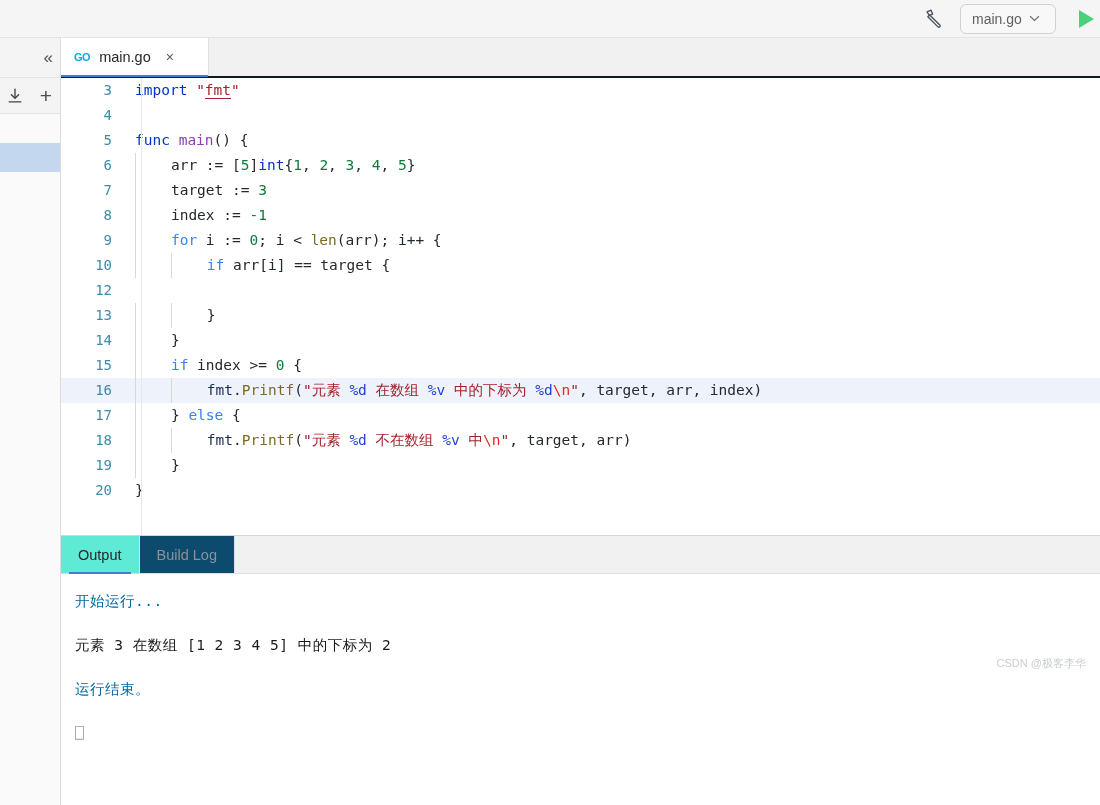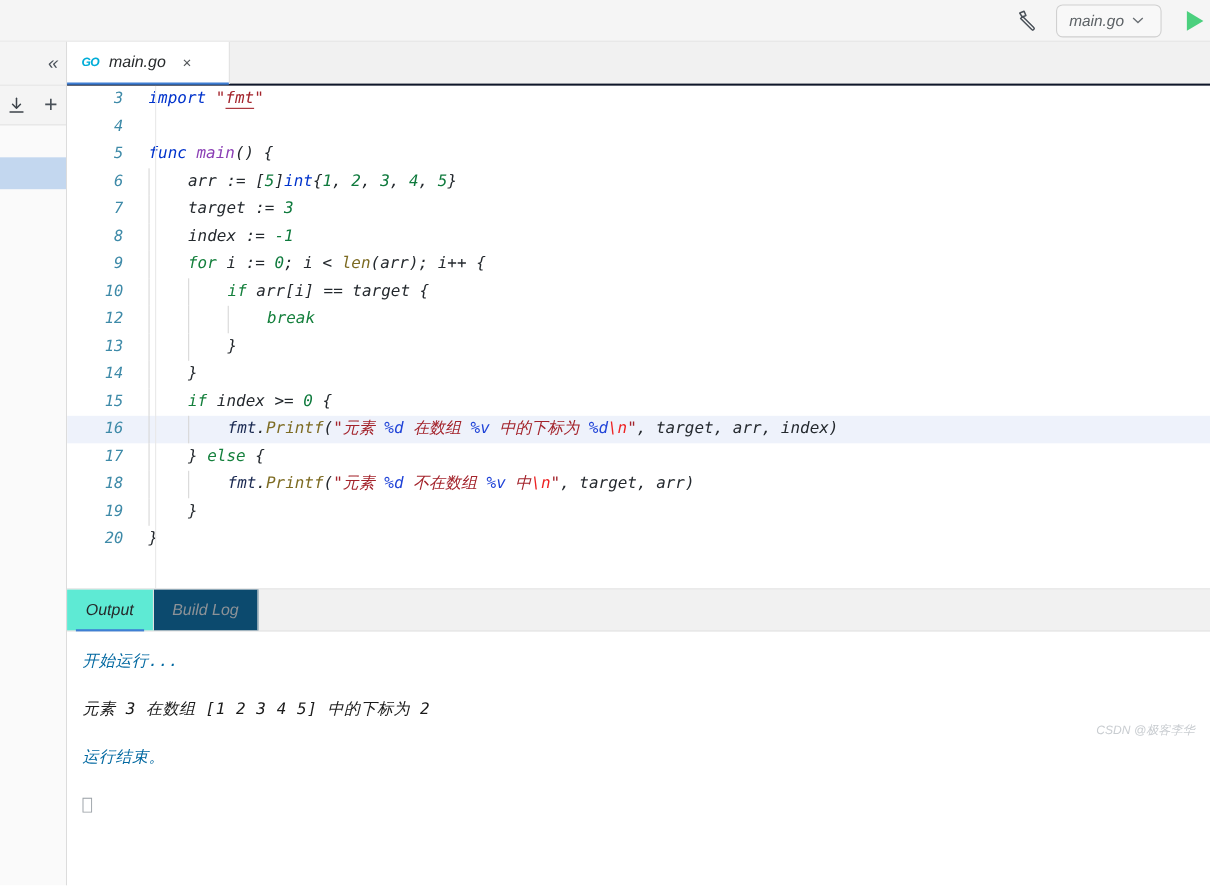--- a/index.html
+++ b/index.html
@@ -2,21 +2,21 @@
 <html><head>
 <meta charset="utf-8">
 <style>
   * { box-sizing: border-box; margin: 0; padding: 0; }
   html, body {
     width: 1100px; height: 805px;
     background: #ffffff;
     font-family: "Liberation Sans", sans-serif;
     overflow: hidden;
   }
-  #app { position: relative; width: 1100px; height: 682px; font-style: italic; }
+  #app { position: relative; width: 1100px; height: 682px; }
 
   
   .toolbar {
     position: absolute; left: 0; top: 0;
     width: 1100px; height: 38px;
     background: #f5f5f5;
     border-bottom: 1px solid #e3e3e3;
     display: flex; align-items: center; justify-content: flex-end;
   }
   .tb-right { display: flex; align-items: center; gap: 12px; padding-right: 2px; }
@@ -126,21 +126,21 @@
     width: 1px; background: #e8e8e8;
   }
   .code-txt { padding-left: 10px; color: #24292e; }
 
   
   .ig { display: inline-block; width: 0; border-left: 1px solid #d8d8d8; height: 25px;
         vertical-align: top; margin: 0; position: relative; }
 
   
   .t-kw    { color: #0033cc; }            
-  .t-ctrl  { color: #15803d; }            
+  .t-ctrl  { color: #3b82f6; }            
   .t-type  { color: #0033cc; }            
   .t-fn    { color: #7d6b22; }            
   .t-pkg   { color: #1b2a52; }            
   .t-fname { color: #8b3fb5; }            
   .t-num   { color: #0f7a3d; }            
   .t-str   { color: #a3232b; }            
   .t-str-u { color: #a3232b; border-bottom: 1px solid #a3232b; }
   .t-verb  { color: #2044d8; }            
   .t-esc   { color: #ee2222; }            
   .t-plain { color: #24292e; }
@@ -256,21 +256,21 @@
     <div class="gutter-sep"></div>
     <div id="code-lines">
         <div class="code-line"><span class="ln">3</span><span class="code-txt"><span class="t-kw">import</span><span class="t-plain"> </span><span class="t-str">"</span><span class="t-str-u">fmt</span><span class="t-str">"</span></span></div>
         <div class="code-line"><span class="ln">4</span><span class="code-txt"></span></div>
         <div class="code-line"><span class="ln">5</span><span class="code-txt"><span class="t-kw">func</span><span class="t-plain"> </span><span class="t-fname">main</span><span class="t-plain">() {</span></span></div>
         <div class="code-line"><span class="ln">6</span><span class="code-txt"><span class="ig"></span><span>&nbsp;&nbsp;&nbsp;&nbsp;</span><span class="t-plain">arr := [</span><span class="t-num">5</span><span class="t-plain">]</span><span class="t-type">int</span><span class="t-plain">{</span><span class="t-num">1</span><span class="t-plain">, </span><span class="t-num">2</span><span class="t-plain">, </span><span class="t-num">3</span><span class="t-plain">, </span><span class="t-num">4</span><span class="t-plain">, </span><span class="t-num">5</span><span class="t-plain">}</span></span></div>
         <div class="code-line"><span class="ln">7</span><span class="code-txt"><span class="ig"></span><span>&nbsp;&nbsp;&nbsp;&nbsp;</span><span class="t-plain">target := </span><span class="t-num">3</span></span></div>
         <div class="code-line"><span class="ln">8</span><span class="code-txt"><span class="ig"></span><span>&nbsp;&nbsp;&nbsp;&nbsp;</span><span class="t-plain">index := </span><span class="t-num">-1</span></span></div>
         <div class="code-line"><span class="ln">9</span><span class="code-txt"><span class="ig"></span><span>&nbsp;&nbsp;&nbsp;&nbsp;</span><span class="t-ctrl">for</span><span class="t-plain"> i := </span><span class="t-num">0</span><span class="t-plain">; i &lt; </span><span class="t-fn">len</span><span class="t-plain">(arr); i++ {</span></span></div>
         <div class="code-line"><span class="ln">10</span><span class="code-txt"><span class="ig"></span><span>&nbsp;&nbsp;&nbsp;&nbsp;</span><span class="ig"></span><span>&nbsp;&nbsp;&nbsp;&nbsp;</span><span class="t-ctrl">if</span><span class="t-plain"> arr[i] == target {</span></span></div>
-        <div class="code-line"><span class="ln">12</span><span class="code-txt"><span class="ig"></span><span>&nbsp;&nbsp;&nbsp;&nbsp;</span><span class="ig"></span><span>&nbsp;&nbsp;&nbsp;&nbsp;</span><span class="ig"></span><span>&nbsp;&nbsp;&nbsp;&nbsp;</span><span class="t-ctrl">break</span></span></div>
+        <div class="code-line"><span class="ln">12</span></div>
         <div class="code-line"><span class="ln">13</span><span class="code-txt"><span class="ig"></span><span>&nbsp;&nbsp;&nbsp;&nbsp;</span><span class="ig"></span><span>&nbsp;&nbsp;&nbsp;&nbsp;</span><span class="t-plain">}</span></span></div>
         <div class="code-line"><span class="ln">14</span><span class="code-txt"><span class="ig"></span><span>&nbsp;&nbsp;&nbsp;&nbsp;</span><span class="t-plain">}</span></span></div>
         <div class="code-line"><span class="ln">15</span><span class="code-txt"><span class="ig"></span><span>&nbsp;&nbsp;&nbsp;&nbsp;</span><span class="t-ctrl">if</span><span class="t-plain"> index &gt;= </span><span class="t-num">0</span><span class="t-plain"> {</span></span></div>
         <div class="code-line current"><span class="ln">16</span><span class="code-txt"><span class="ig"></span><span>&nbsp;&nbsp;&nbsp;&nbsp;</span><span class="ig"></span><span>&nbsp;&nbsp;&nbsp;&nbsp;</span><span class="t-pkg">fmt</span><span class="t-plain">.</span><span class="t-fn">Printf</span><span class="t-plain">(</span><span class="t-str">"元素 </span><span class="t-verb">%d</span><span class="t-str"> 在数组 </span><span class="t-verb">%v</span><span class="t-str"> 中的下标为 </span><span class="t-verb">%d</span><span class="t-esc">\n</span><span class="t-str">"</span><span class="t-plain">, target, arr, index)</span></span></div>
         <div class="code-line"><span class="ln">17</span><span class="code-txt"><span class="ig"></span><span>&nbsp;&nbsp;&nbsp;&nbsp;</span><span class="t-plain">} </span><span class="t-ctrl">else</span><span class="t-plain"> {</span></span></div>
         <div class="code-line"><span class="ln">18</span><span class="code-txt"><span class="ig"></span><span>&nbsp;&nbsp;&nbsp;&nbsp;</span><span class="ig"></span><span>&nbsp;&nbsp;&nbsp;&nbsp;</span><span class="t-pkg">fmt</span><span class="t-plain">.</span><span class="t-fn">Printf</span><span class="t-plain">(</span><span class="t-str">"元素 </span><span class="t-verb">%d</span><span class="t-str"> 不在数组 </span><span class="t-verb">%v</span><span class="t-str"> 中</span><span class="t-esc">\n</span><span class="t-str">"</span><span class="t-plain">, target, arr)</span></span></div>
         <div class="code-line"><span class="ln">19</span><span class="code-txt"><span class="ig"></span><span>&nbsp;&nbsp;&nbsp;&nbsp;</span><span class="t-plain">}</span></span></div>
         <div class="code-line"><span class="ln">20</span><span class="code-txt"><span class="t-plain">}</span></span></div>
       </div>
   </div>

